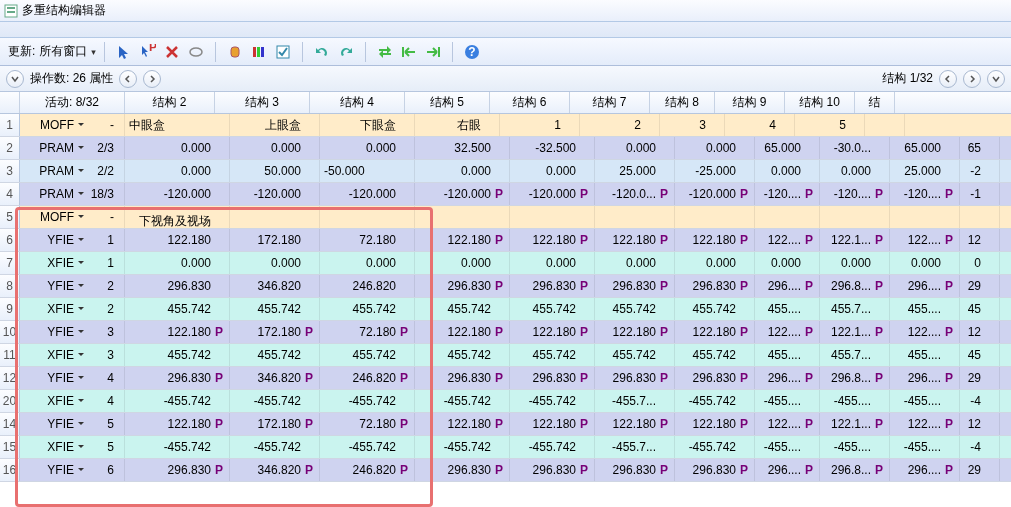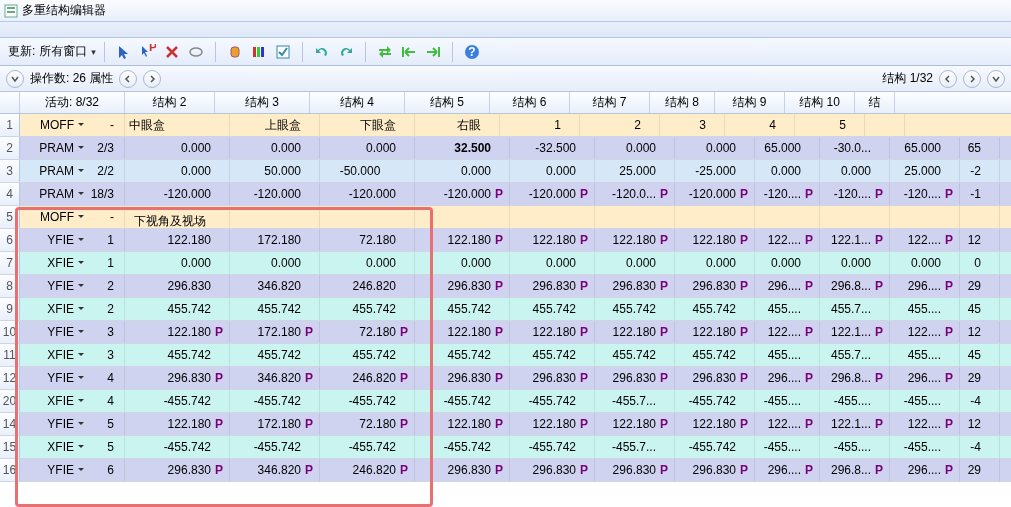--- a/index.html
+++ b/index.html
@@ -246,21 +246,21 @@
         </div>
         <div class="cell num" style="width: 90px;">
           <span style="flex: 1 1 0%; text-align: right; overflow: hidden;">0.000</span>
           <span class="pflag"></span>
         </div>
         <div class="cell num" style="width: 95px;">
           <span style="flex: 1 1 0%; text-align: right; overflow: hidden;">0.000</span>
           <span class="pflag"></span>
         </div>
         <div class="cell num" style="width: 95px;">
-          <span style="flex: 1 1 0%; text-align: right; overflow: hidden; font-weight: bold;">32.500</span>
+          <span style="flex: 1 1 0%; text-align: right; overflow: hidden;">32.500</span>
           <span class="pflag"></span>
         </div>
         <div class="cell num" style="width: 85px;">
           <span style="flex: 1 1 0%; text-align: right; overflow: hidden;">-32.500</span>
           <span class="pflag"></span>
         </div>
         <div class="cell num" style="width: 80px;">
           <span style="flex: 1 1 0%; text-align: right; overflow: hidden;">0.000</span>
           <span class="pflag"></span>
         </div>
@@ -298,21 +298,21 @@
         </div>
         <div class="cell num" style="width: 105px;">
           <span style="flex: 1 1 0%; text-align: right; overflow: hidden;">0.000</span>
           <span class="pflag"></span>
         </div>
         <div class="cell num" style="width: 90px;">
           <span style="flex: 1 1 0%; text-align: right; overflow: hidden;">50.000</span>
           <span class="pflag"></span>
         </div>
         <div class="cell num" style="width: 95px;">
-          <span style="flex: 1 1 0%; text-align: center; overflow: hidden;">-50.000</span>
+          <span style="flex: 1 1 0%; text-align: left; overflow: hidden;">-50.000</span>
           <span class="pflag"></span>
         </div>
         <div class="cell num" style="width: 95px;">
           <span style="flex: 1 1 0%; text-align: right; overflow: hidden;">0.000</span>
           <span class="pflag"></span>
         </div>
         <div class="cell num" style="width: 85px;">
           <span style="flex: 1 1 0%; text-align: right; overflow: hidden;">0.000</span>
           <span class="pflag"></span>
         </div>
@@ -402,21 +402,21 @@
         <div class="cell ctr" style="width: 105px;">
           <div style="display: flex; width: 100%; align-items: center;">
             <span style="flex: 0 0 50px; text-align: right;">MOFF</span>
             <span style="margin-left: 3px;"><svg width="8" height="8" viewBox="0 0 8 8">
                 <path d="M1 2 L4 5 L7 2" fill="#333"></path>
               </svg></span>
             <span style="flex: 1 1 0%; text-align: right; padding-right: 6px;">-</span>
           </div>
         </div>
         <div class="cell left" style="width: 105px;">
-          <span style="flex: 1 1 0%; text-align: center; overflow: hidden; margin-top: 8px;">下视角及视场</span>
+          <span style="flex: 1 1 0%; text-align: right; overflow: hidden; margin-top: 8px;">下视角及视场</span>
           <span class="pflag"></span>
         </div>
         <div class="cell num" style="width: 90px;">
           <span style="flex: 1 1 0%; text-align: right; overflow: hidden;"></span>
           <span class="pflag"></span>
         </div>
         <div class="cell num" style="width: 95px;">
           <span style="flex: 1 1 0%; text-align: right; overflow: hidden;"></span>
           <span class="pflag"></span>
         </div>

